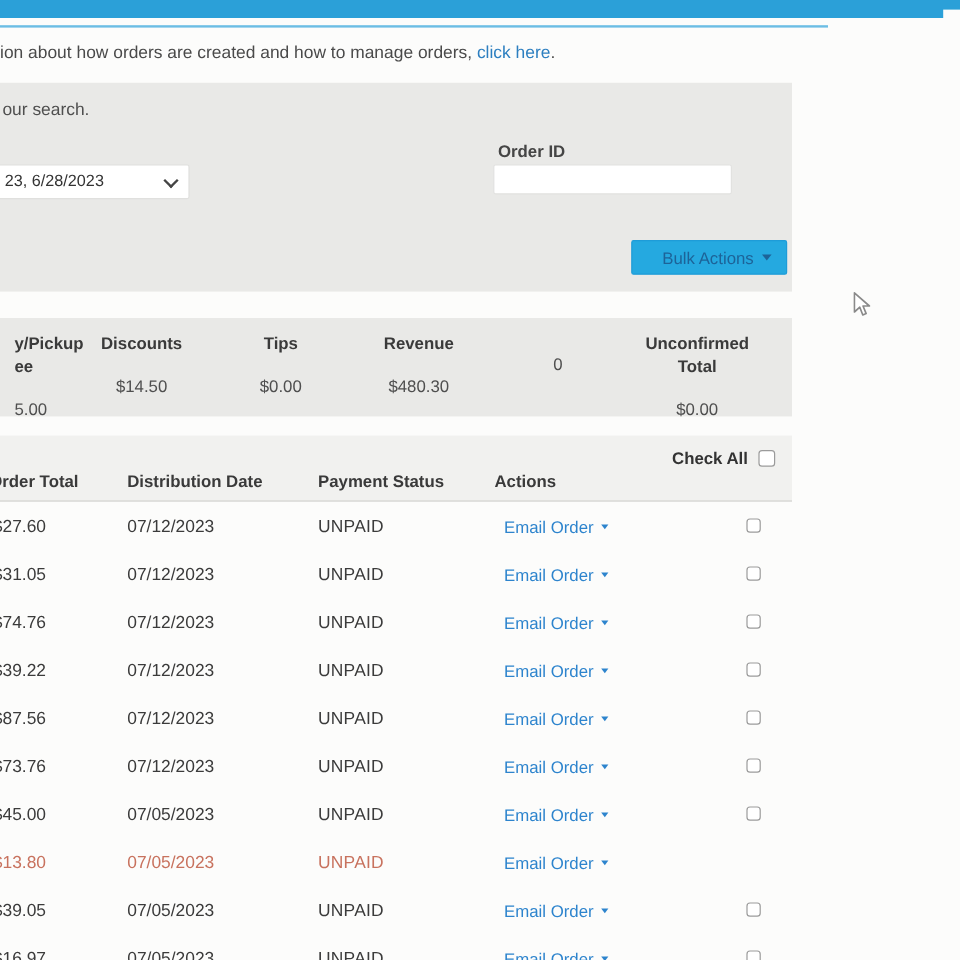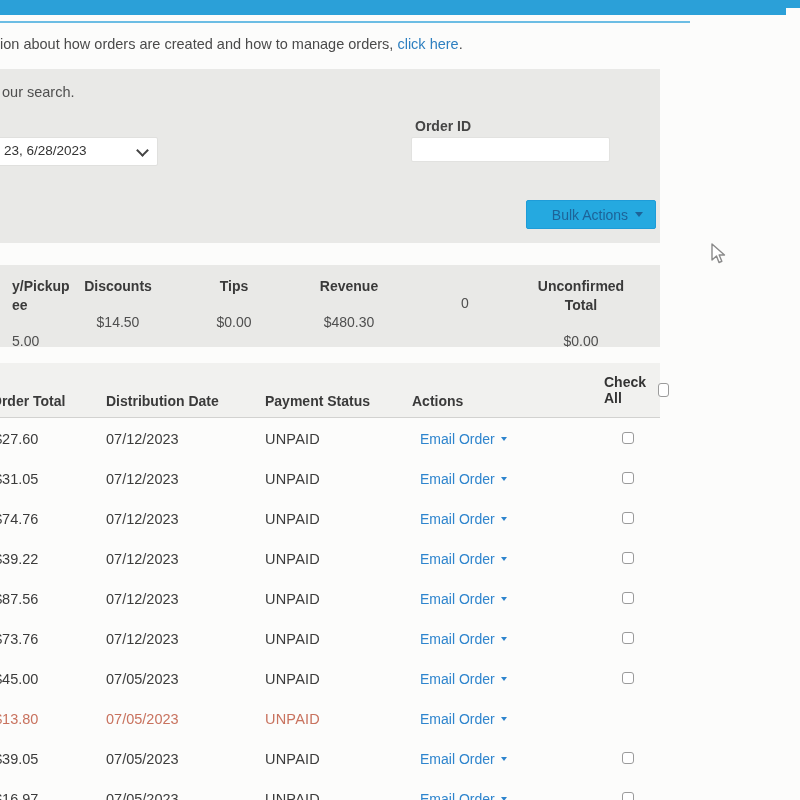--- a/index.html
+++ b/index.html
@@ -30,21 +30,21 @@
   
   .summary{position:absolute;left:0;top:265px;width:660px;height:82px;background:#e9e9e7;}
   .sum-col{position:absolute;top:12px;width:116px;text-align:center;}
   .sum-label{font-size:14px;font-weight:bold;color:#3a3a3a;line-height:19px;}
   .sum-value{font-size:14px;color:#4f4f4f;margin-top:18px;}
   .sum-first{position:absolute;left:12px;top:12px;width:70px;text-align:left;}
 
   
   .thead{position:absolute;left:0;top:363px;width:660px;height:55px;background:#f1f1ef;border-bottom:1px solid #d2d2d0;box-sizing:border-box;}
   .checkall{position:absolute;left:560px;top:11px;display:flex;align-items:center;gap:9px;}
-  .checkall-label{font-size:14px;font-weight:bold;color:#333;margin-left:44px;}
+  .checkall-label{font-size:14px;font-weight:bold;color:#333;}
   .th{position:absolute;top:30px;font-size:14px;font-weight:bold;color:#3a3a3a;white-space:nowrap;}
   .th-total{left:-9px;} .th-date{left:106px;} .th-status{left:265px;} .th-actions{left:412px;}
 
   
   .rows{position:absolute;left:0;top:419px;width:800px;}
   .row{position:relative;height:40px;width:800px;}
   .cell{position:absolute;top:12px;font-size:14.5px;color:#3b3b3b;white-space:nowrap;}
   .c-total{left:-6px;} .c-date{left:106px;} .c-status{left:265px;letter-spacing:.2px;}
   .row.highlight .c-total,.row.highlight .c-date,.row.highlight .c-status{color:#c8725e;}
   .action-link{position:absolute;left:420px;top:12px;font-size:14px;color:#2d84cd;display:flex;align-items:center;gap:6px;cursor:pointer;white-space:nowrap;}

